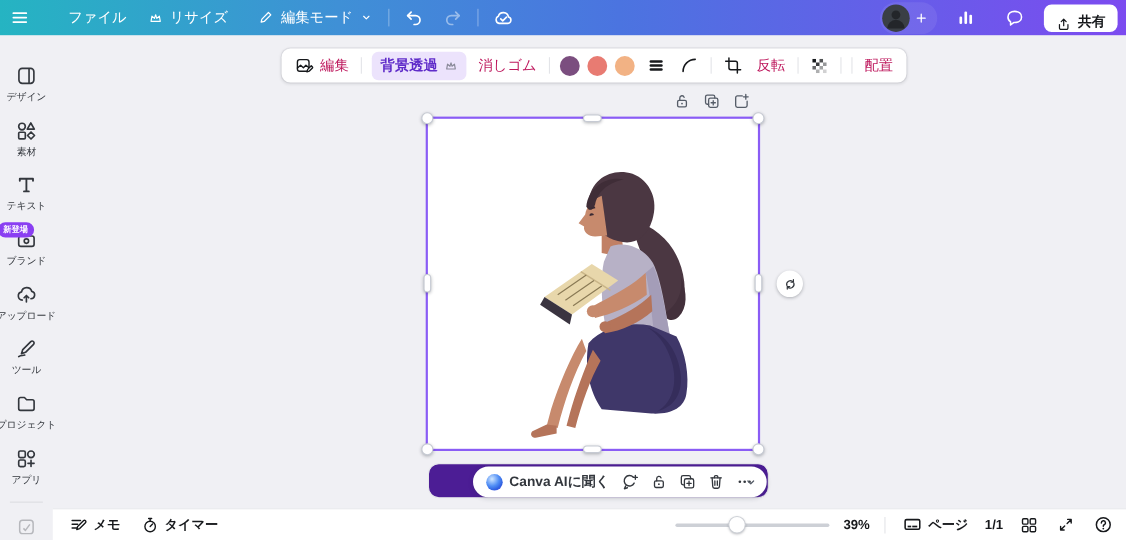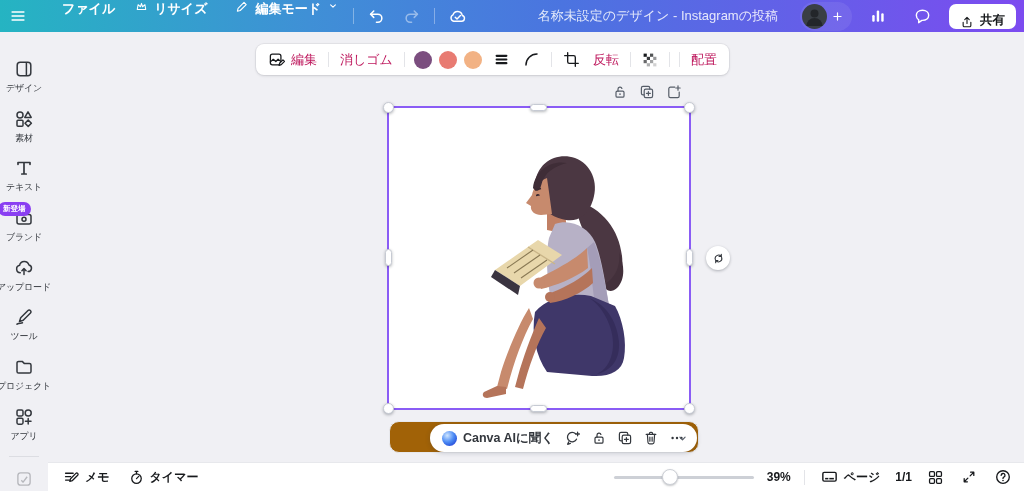--- a/index.html
+++ b/index.html
@@ -5,22 +5,22 @@
   * { margin:0; padding:0; box-sizing:border-box; }
   html,body { width:1024px; height:491px; overflow:hidden; }
   body { font-family:"Liberation Sans","DejaVu Sans",sans-serif; background:#f0f0f4; position:relative; }
   .app { position:absolute; inset:0; width:1024px; height:491px; }
   svg { display:block; }
 
   
   .topbar { position:absolute; top:0; left:0; width:1024px; height:32px;
     background:linear-gradient(90deg,#25b4c2 0%,#3f90d6 30%,#4b74e0 55%,#7c4bf0 100%);
     display:flex; align-items:center; color:#fff; font-size:13px; z-index:20; }
-  .tb-btn { display:flex; gap:6px; background:none; border:none; color:#fff;
-    font:inherit; font-weight:700; padding:0 10px; height:32px; cursor:pointer; white-space:nowrap; }
+  .tb-btn { display:flex; align-items:center; gap:6px; background:none; border:none; color:#fff;
+    font:inherit; font-weight:400; padding:0 10px; height:32px; cursor:pointer; white-space:nowrap; }
   .tb-icon-btn { background:none; border:none; color:#fff; padding:0 9px; height:32px; display:flex; align-items:center; cursor:pointer; }
   .tb-divider { width:1px; height:16px; background:rgba(255,255,255,.35); margin:0 4px; }
   .disabled { opacity:.45; }
   .tb-right { margin-left:auto; display:flex; align-items:center; gap:8px; padding-right:8px; }
   .doc-title { color:rgba(255,255,255,.85); font-size:13px; margin-right:14px; white-space:nowrap; }
   .avatar-group { display:flex; align-items:center; gap:4px; padding:2px 8px 2px 2px; border-radius:16px; background:rgba(255,255,255,.08); cursor:pointer; }
   .avatar { width:25px; height:25px; border-radius:50%; background:#3a3f45; overflow:hidden; position:relative; }
   .avatar svg { position:absolute; inset:0; }
   .share-btn { display:flex; align-items:flex-end; gap:6px; background:#fff; color:#17191c;
     border:none; border-radius:7px; height:25px; padding:0 11px; font:inherit; font-size:12.5px; font-weight:700; cursor:pointer; }
@@ -55,21 +55,21 @@
     box-shadow:0 0 0 2px #8a5cf5; z-index:5; }
   .handle { position:absolute; background:#fff; border:1px solid #c6cad3; box-shadow:0 1px 3px rgba(20,25,35,.3); z-index:8; }
   .h-corner { width:11px; height:11px; border-radius:50%; }
   .h-edge-h { width:17px; height:7px; border-radius:4px; }
   .h-edge-v { width:7px; height:17px; border-radius:4px; }
   .rotate-handle { position:absolute; top:246px; left:706px; width:24px; height:24px; border-radius:50%;
     background:#fff; border:none; box-shadow:0 1px 3px rgba(20,25,35,.3); display:flex; align-items:center;
     justify-content:center; color:#33373d; cursor:pointer; z-index:8; }
 
   
-  .float-bar { position:absolute; top:421px; left:389px; width:310px; height:32px; background:#a16207;
+  .float-bar { position:absolute; top:421px; left:389px; width:310px; height:32px; background:#4c1d95;
     border:1px solid #e7e8ec; border-radius:10px; z-index:9; }
   .float-pill { position:absolute; top:2px; left:40px; height:28px; background:#fff; border-radius:15px;
     box-shadow:0 1px 5px rgba(40,50,70,.22); display:flex; align-items:center; gap:10px; padding:0 12px;
     font-size:12.5px; font-weight:700; color:#17191c; }
   .float-pill button { background:none; border:none; color:#33373d; padding:0; cursor:pointer; display:flex; }
   .ai-chip { display:flex; align-items:center; gap:6px; background:none; border:none; font:inherit; cursor:pointer; }
   .ai-orb { width:15px; height:15px; border-radius:50%;
     background:radial-gradient(circle at 35% 30%, #cfe6ff 0%, #4f8df5 45%, #2f5fe0 70%, #7b4cf0 100%); }
   .float-chevron { position:absolute; right:5px; top:5px; width:22px; height:22px; background:none; border:none;
     color:#565d68; cursor:pointer; display:flex; align-items:center; justify-content:center; }
@@ -147,21 +147,20 @@
     <button class="tb-icon-btn">
       <span>
         <svg width="19" height="19" viewBox="0 0 20 20" fill="none" stroke="#fff" stroke-width="1.5" stroke-linecap="round" stroke-linejoin="round">
             <path d="M6 15h8.3a3.1 3.1 0 0 0 .7-6.1 5 5 0 0 0-9.7-.7A3.6 3.6 0 0 0 6 15z"></path>
             <path d="M7.6 10.7l1.9 1.9 3.6-3.6"></path>
           </svg>
       </span>
     </button>
 
     <div class="tb-right">
-      <span class="doc-title">名称未設定のデザイン - Instagramの投稿</span>
       <div class="avatar-group">
         <span class="avatar">
           <svg viewBox="0 0 25 25">
               <circle cx="12.5" cy="9.5" r="4" fill="#23262a"></circle>
               <path d="M4.5 22a8 8 0 0 1 16 0z" fill="#23262a"></path>
             </svg>
         </span>
         <span>
           <svg width="13" height="13" viewBox="0 0 20 20" fill="none" stroke="#fff" stroke-width="1.8" stroke-linecap="round">
               <path d="M10 4.5v11M4.5 10h11"></path>
@@ -289,20 +288,28 @@
       <span>
         <svg width="17" height="17" viewBox="0 0 20 20" fill="none" stroke="#17191c" stroke-width="1.5" stroke-linecap="round" stroke-linejoin="round">
             <rect x="2.8" y="3.8" width="12.4" height="12.4" rx="2.4"></rect>
             <path d="M2.8 12.8l3.4-3 3 2.6 2.7-2.7 3.3 2.8"></path>
             <path d="M13 16.8l.8-2.6 3.8-3.8 1.8 1.8-3.8 3.8z" fill="#fff"></path>
           </svg>
       </span>
       <span>編集</span>
     </button>
     <div class="tool-divider"></div>
+    <button class="tool-btn tool-pill">
+      <span>背景透過</span>
+      <span>
+        <svg width="12" height="12" viewBox="0 0 20 20" fill="none" stroke="#8a8a99" stroke-width="1.8" stroke-linejoin="round">
+            <path d="M3.5 14.5 4.8 7.2 8.4 10.4 10 5.2 11.6 10.4 15.2 7.2 16.5 14.5Z"></path>
+          </svg>
+      </span>
+    </button>
     <button class="tool-btn">
       <span>消しゴム</span>
     </button>
     <div class="tool-divider"></div>
     <button class="swatch" style="background: rgb(123, 78, 127);"></button>
     <button class="swatch" style="background: rgb(232, 123, 114);"></button>
     <button class="swatch" style="background: rgb(242, 178, 132);"></button>
     <button class="tool-btn">
       <span>
         <svg width="17" height="17" viewBox="0 0 20 20" fill="#17191c">

